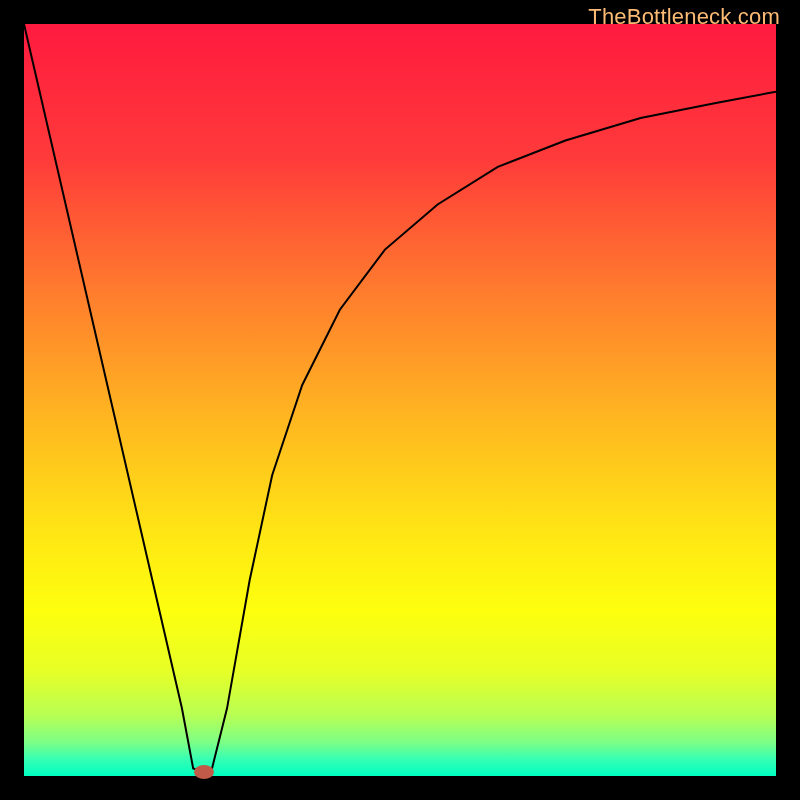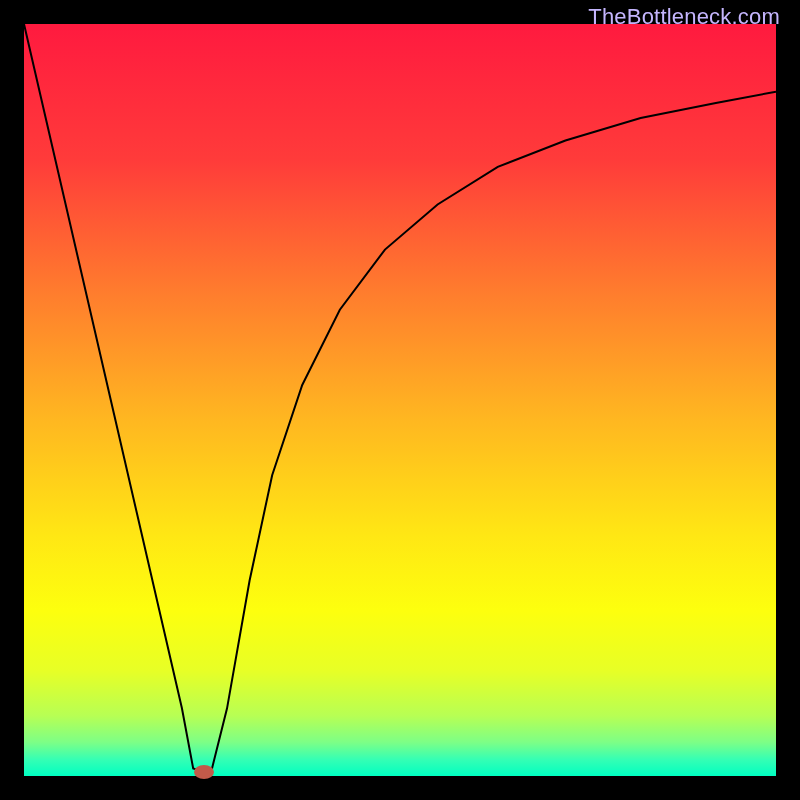--- a/index.html
+++ b/index.html
@@ -9,21 +9,21 @@
     height: 800px;
     background: #000;
     position: relative;
   }
   .watermark {
     position: absolute;
     top: 4px;
     right: 20px;
     font-family: Arial, Helvetica, sans-serif;
     font-size: 22px;
-    color: #c4b5fd;
+    color: #fdba74;
     font-weight: 500;
     letter-spacing: 0.2px;
   }
   .plot-outer {
     position: absolute;
     left: 24px;
     top: 24px;
     width: 752px;
     height: 752px;
     background: #000;

